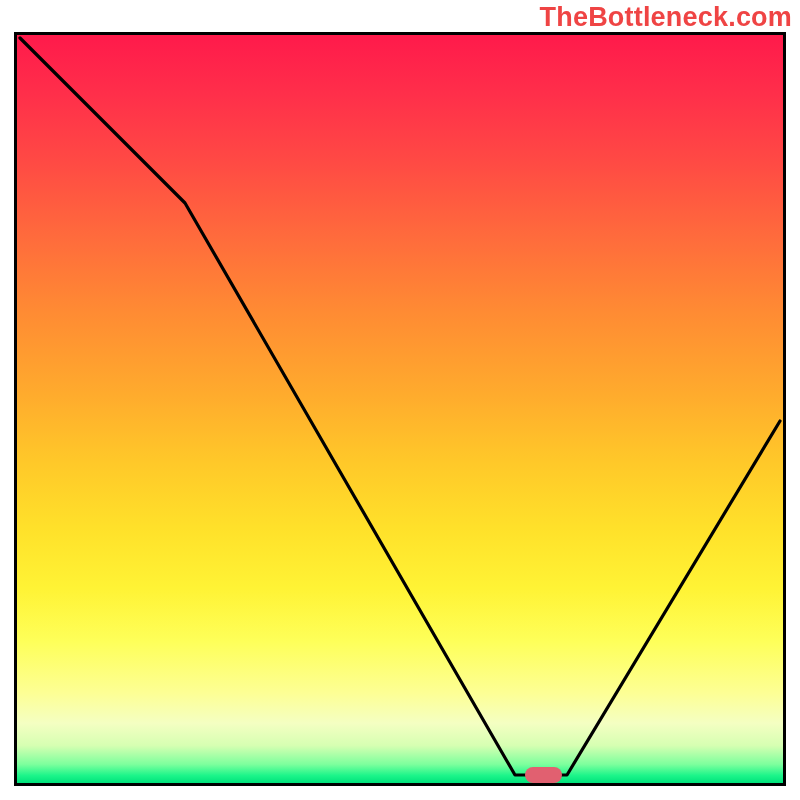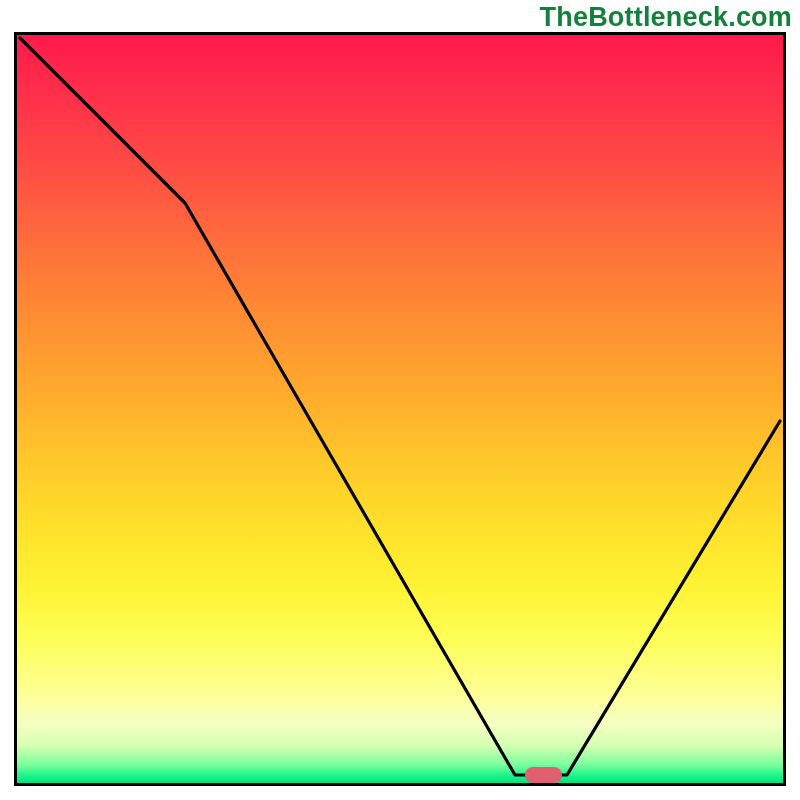--- a/index.html
+++ b/index.html
@@ -15,21 +15,21 @@
     position: relative;
     width: 800px;
     height: 800px;
   }
   .watermark {
     position: absolute;
     top: 2px;
     right: 8px;
     font-size: 27px;
     font-weight: 600;
-    color: #15803d;
+    color: #ef4444;
     letter-spacing: 0.2px;
   }
   .chart-frame {
     position: absolute;
     left: 14px;
     top: 32px;
     width: 772px;
     height: 754px;
     border: 3px solid #000;
     box-sizing: border-box;

